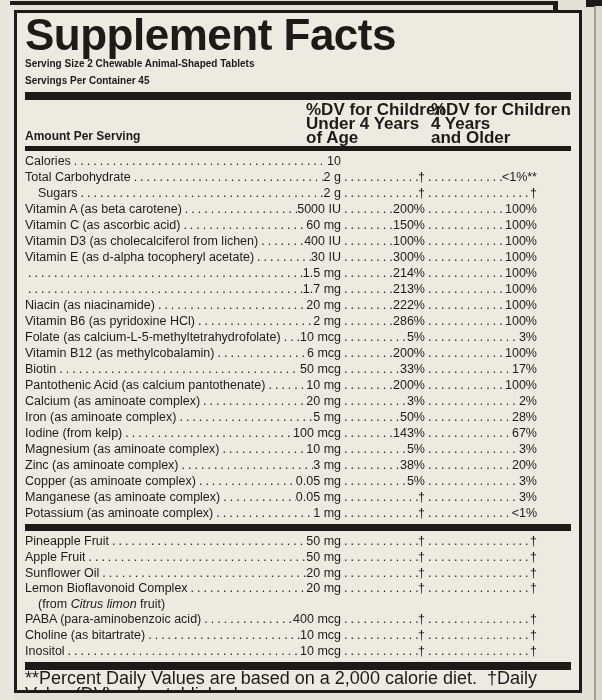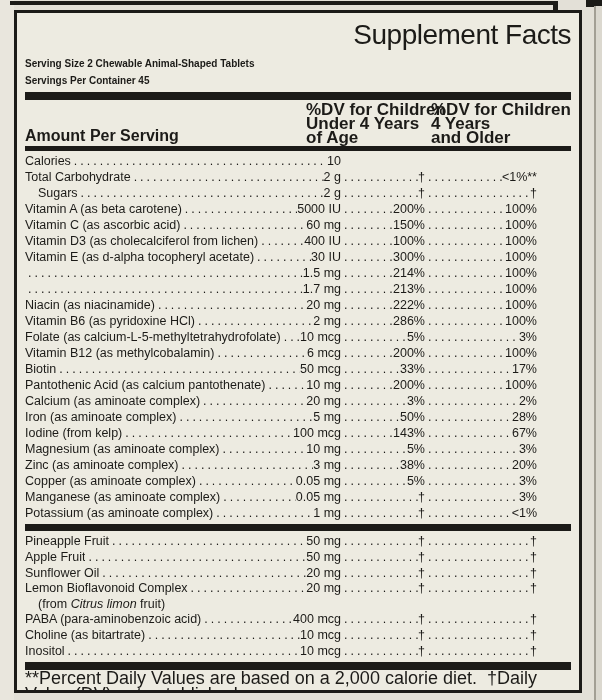--- a/index.html
+++ b/index.html
@@ -18,32 +18,32 @@
   .edge-strip{position:absolute;left:596px;top:6px;width:6px;height:694px;background:#dbd8cf;}
   .left-strip{position:absolute;left:0;top:0;width:14px;height:700px;background:#e9e6dd;}
 
   
   .label{
     position:absolute;left:14px;top:10px;width:568px;height:683px;
     box-sizing:border-box;border:3px solid #1c1b18;background:#edebe1;
     padding:3px 8px 0 8px;overflow:hidden;
   }
   .title{
-    text-align:right;font-weight:normal;font-size:28px;line-height:35px;
+    text-align:left;font-weight:bold;font-size:44px;line-height:35px;
     letter-spacing:-0.5px;margin:1px 0 4px 0;
   }
   .serv{font-weight:bold;font-size:10px;line-height:16.5px;}
   .bar{background:#1c1b18;}
   .bar-thick{height:8px;margin-top:3px;}
   .bar-mid{height:5px;margin:2px 0 2px 0;}
   .bar-sec{height:7px;margin:3px 0 3px 0;}
   .bar-foot{height:8px;margin-top:3px;}
 
   .hdr{display:flex;align-items:flex-end;padding-top:3px;}
-  .aps{flex:1 1 auto;font-weight:bold;font-size:16px;line-height:16px;}
+  .aps{flex:1 1 auto;font-weight:bold;font-size:12px;line-height:16px;}
   .hc{flex:0 0 auto;font-weight:bold;font-size:17px;line-height:13.8px;text-align:left;white-space:nowrap;}
   .hc1{width:125px;}
   .hc2{width:140px;}
 
   .rows{font-size:12.5px;}
   .rows1 .row{line-height:16.0px;height:16.0px;justify-content:center;}
   .rows2 .row{line-height:15.6px;height:15.6px;}
   .row{display:flex;white-space:nowrap;align-items:baseline;}
   .row.ind{padding-left:13px;}
   .nm{flex:0 1 auto;min-width:0;overflow:hidden;}

